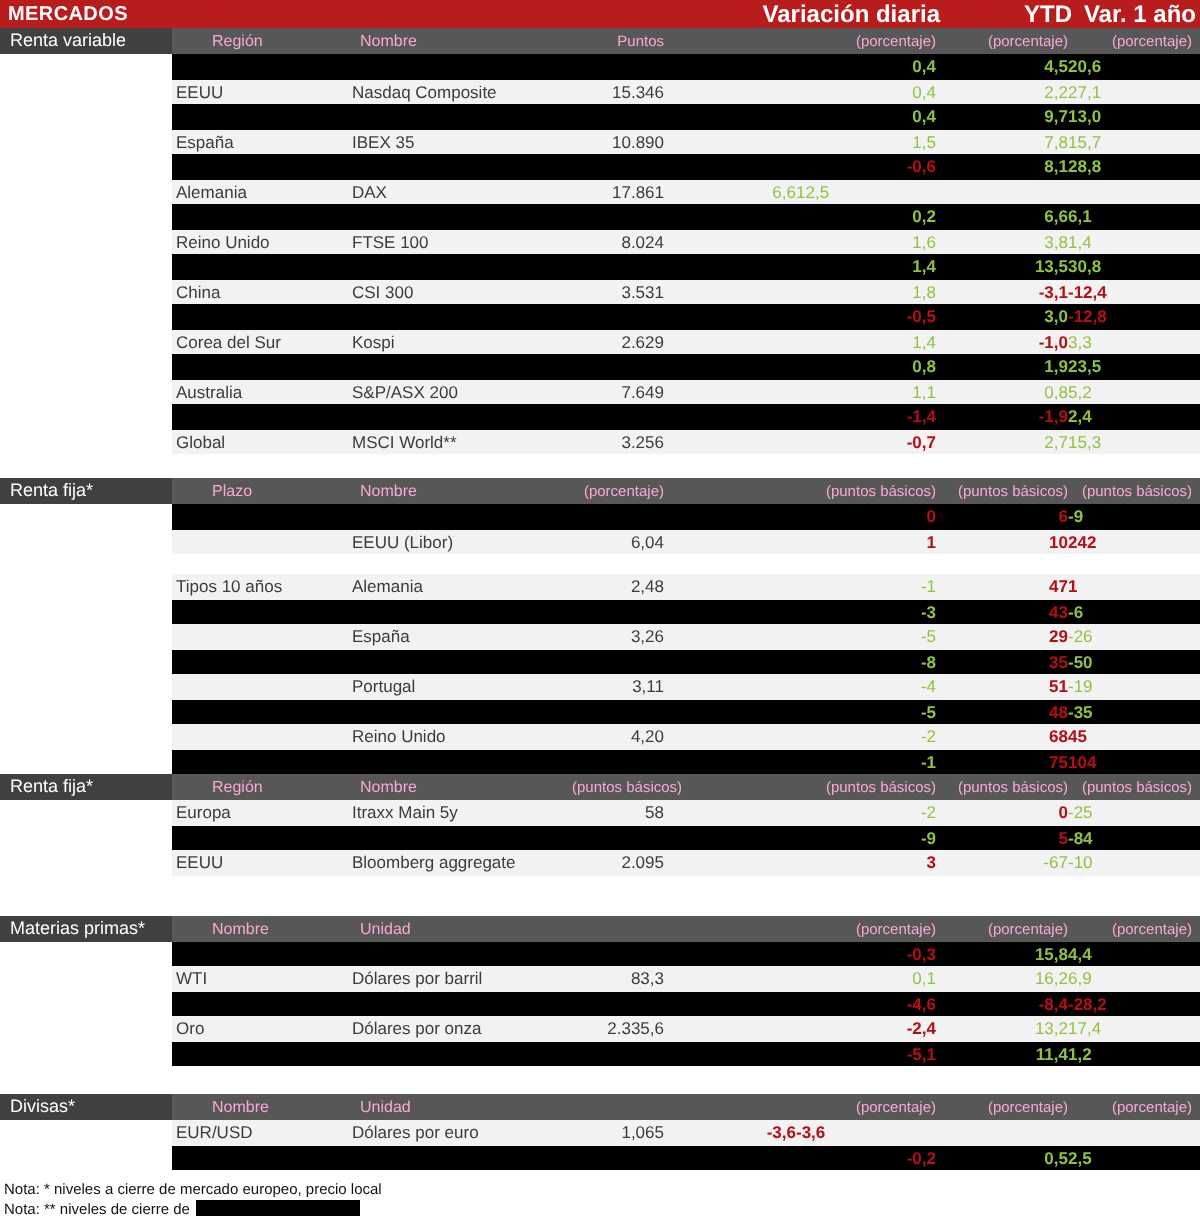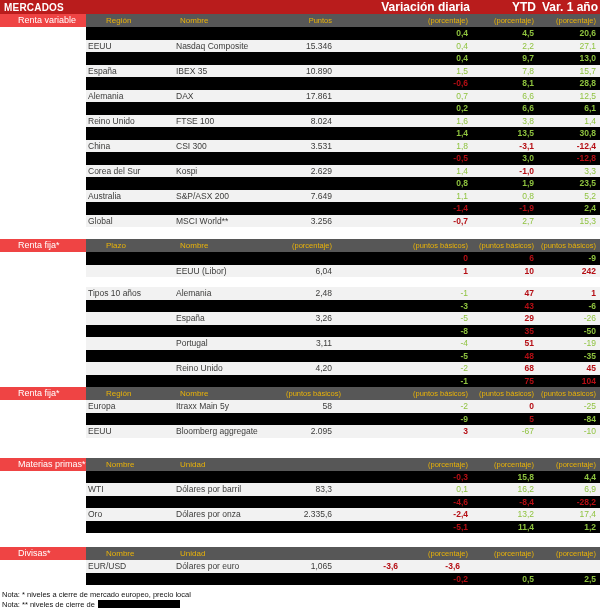--- a/index.html
+++ b/index.html
@@ -8,43 +8,43 @@
 
   
   .topbar{display:flex;align-items:center;height:14px;background:#b91c1c;color:#fff;}
   .topbar .title{flex:1;font-size:10px;font-weight:bold;padding-left:4px;letter-spacing:.2px;}
   .topbar .th{font-size:12px;font-weight:bold;text-align:right;}
   .w4{width:136px;}.w5{width:66px;}.w6{width:62px;}
   .topbar .th.w6{margin-right:2px;}
 
   
   .sechead{display:flex;height:13px;line-height:13px;}
-  .sechead .lbl{width:86px;box-sizing:border-box;background:#ef4444;color:#fff;
-                font-size:9px;padding-left:18px;white-space:nowrap;}
-  .sechead .hbody{flex:1;display:flex;background:#575757;color:#eab308;}
+  .sechead .lbl{width:86px;box-sizing:border-box;background:#404040;color:#fff;
+                font-size:9px;padding-left:5px;white-space:nowrap;}
+  .sechead .hbody{flex:1;display:flex;background:#575757;color:#f9a8d4;}
   .hc{box-sizing:border-box;white-space:nowrap;}
   .hc1{width:90px;font-size:8px;padding-left:20px;}
   .hc2{width:110px;font-size:8px;padding-left:4px;}
   .hc3{width:46px;font-size:7.5px;text-align:right;}
   .hc4{width:136px;font-size:7.5px;text-align:right;}
   .hc5{width:66px;font-size:7.5px;text-align:right;}
   .hc6{width:62px;font-size:7.5px;text-align:right;margin-right:2px;}
 
   
   .row{display:flex;height:12.5px;line-height:12.5px;font-size:8.5px;}
   .row .spacer{width:86px;}
   .row .rbody{flex:1;display:flex;background:#f2f2f2;color:#3c3c3b;}
   .row.black .rbody{background:#000;color:#000;}
   .cell{box-sizing:border-box;white-space:nowrap;overflow:hidden;}
   .c1{width:90px;padding-left:2px;}
   .c2{width:110px;}
   .c3{width:46px;text-align:right;}
   .c4{width:136px;text-align:right;}
   .c5{width:66px;text-align:right;}
-  .c6{width:62px;text-align:right;margin-right:2px;}
+  .c6{width:62px;text-align:left;margin-right:2px;}
   .v.pos{color:#8fc33f;}
   .v.neg{color:#b50e14;font-weight:bold;}
   .row.black .v{font-weight:bold;}
   .row.gap{margin-top:10px;}
 
   
   #sec-1{margin-top:12px;}
   #sec-3{margin-top:20px;}
   #sec-4{margin-top:14px;}
 
@@ -132,21 +132,20 @@
             <div class="cell v c5 pos">8,1</div>
             <div class="cell v c6 pos">28,8</div>
           </div>
         </div>
         <div class="row">
           <div class="spacer"></div>
           <div class="rbody">
             <div class="cell c1">Alemania</div>
             <div class="cell c2">DAX</div>
             <div class="cell c3">17.861</div>
-            <div class="cell v c4 pos">0,7</div>
             <div class="cell v c5 pos">6,6</div>
             <div class="cell v c6 pos">12,5</div>
           </div>
         </div>
         <div class="row black">
           <div class="spacer"></div>
           <div class="rbody">
             <div class="cell c1"></div>
             <div class="cell c2"></div>
             <div class="cell c3"></div>

